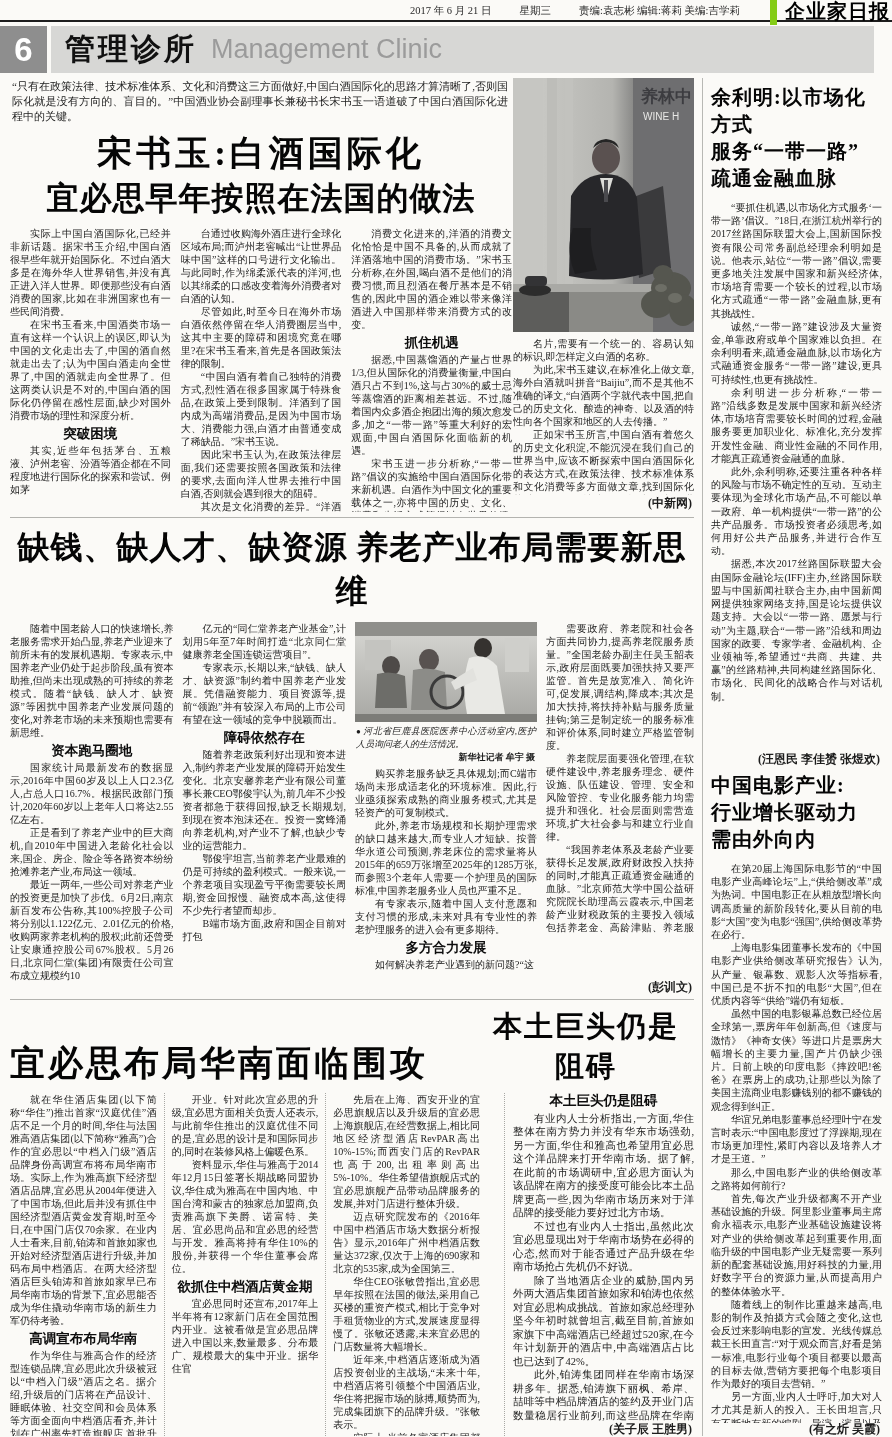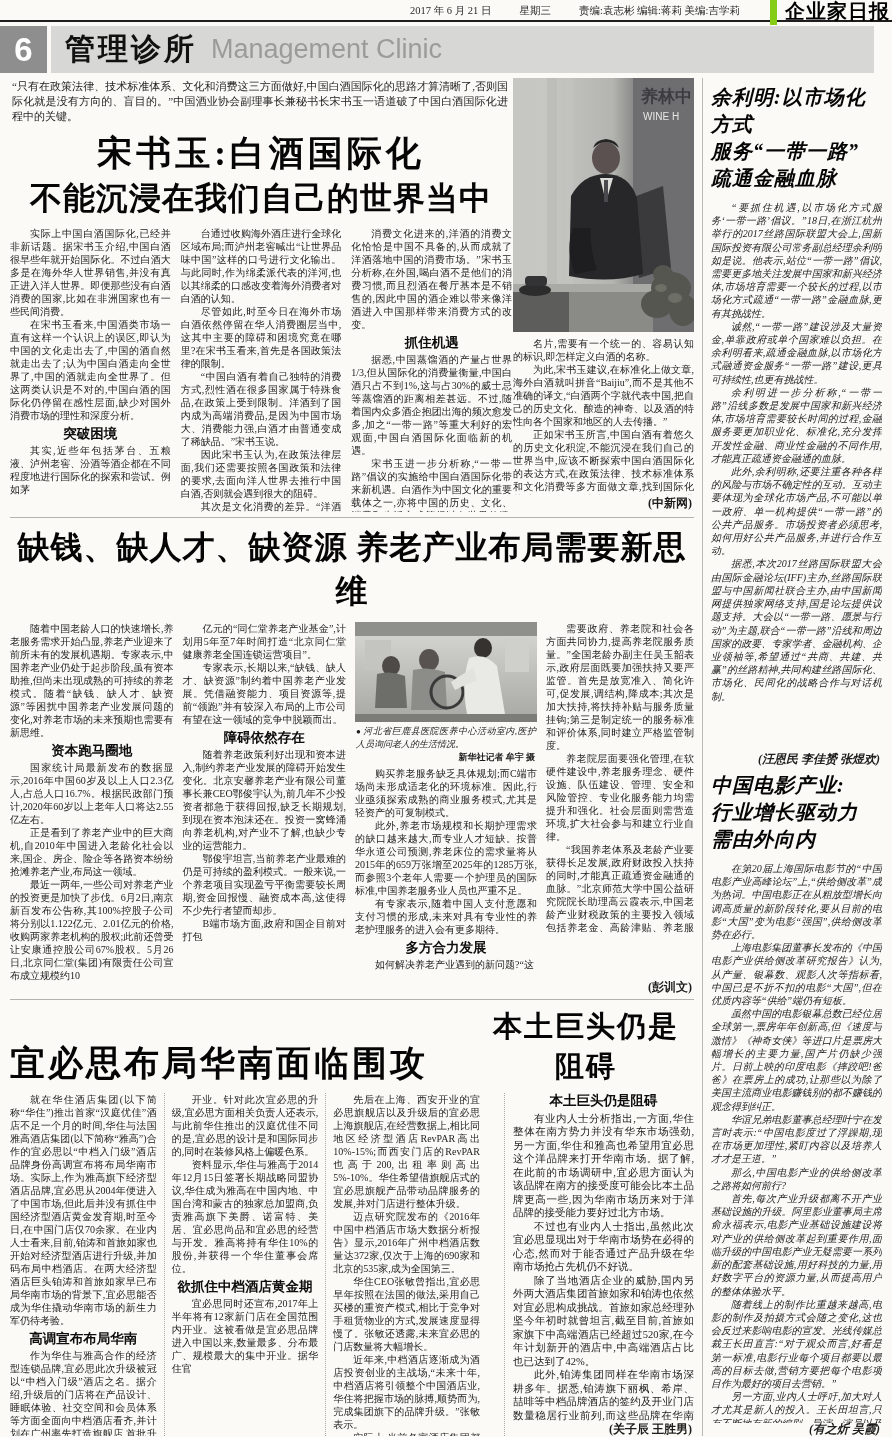--- a/index.html
+++ b/index.html
@@ -78,21 +78,21 @@
   .ibis-cols { width:470px; display:flex; }
   .ibis-cols .col { flex:1; min-width:0; padding-right:7px; border-right:1px dotted #a8a8a4; }
   .ibis-cols .col + .col { padding-left:7px; }
   .ibis-cols .col:last-child { border-right:none; padding-right:0; }
   .bentou-col { flex:1; border-left:1px dotted #a8a8a4; padding-left:8px;
                 font-size:10.5px; line-height:13.5px; }
   .bentou-col h4.sub { margin-top:1px; }
   
   .rail-art h2 { font-size:20px; line-height:27px; margin:6px 0 9px; letter-spacing:1px;
                  white-space:pre-line; color:#050505; }
-  .rail-art { font-size:10px; line-height:13.2px;font-style:italic; }
+  .rail-art { font-size:10px; line-height:13.2px; }
   .r1 { height:688px; }
   .r2 { flex:1; }
 </style>
 </head>
 <body>
 
 <div class="page">
 
   <div class="masthead">
     <span>2017 年 6 月 21 日</span>
@@ -110,21 +110,21 @@
   </div>
 
   <div class="content">
     <div class="main">
 
       <div class="art-baijiu">
         <div class="bj-left">
           <p class="intro">“只有在政策法律、技术标准体系、文化和消费这三方面做好,中国白酒国际化的思路才算清晰了,否则国际化就是没有方向的、盲目的。”中国酒业协会副理事长兼秘书长宋书玉一语道破了中国白酒国际化进程中的关键。</p>
           <div class="bj-head">
             <div class="l1">宋书玉:白酒国际化</div>
-            <div class="l2">不能沉浸在我们自己的世界当中</div>
+            <div class="l2">宜必思早年按照在法国的做法</div>
           </div>
           <div class="cols3">
             <div class="col">
               <p>实际上中国白酒国际化,已经并非新话题。据宋书玉介绍,中国白酒很早些年就开始国际化。不过白酒大多是在海外华人世界销售,并没有真正进入洋人世界。即便那些没有白酒消费的国家,比如在非洲国家也有一些民间消费。</p>
               <p>在宋书玉看来,中国酒类市场一直有这样一个认识上的误区,即认为中国的文化走出去了,中国的酒自然就走出去了;认为中国白酒走向全世界了,中国的酒就走向全世界了。但这两类认识是不对的,中国白酒的国际化仍停留在感性层面,缺少对国外消费市场的理性和深度分析。</p>
               <h4 class="sub">突破困境</h4>
               <p>其实,近些年包括茅台、五粮液、泸州老窖、汾酒等酒企都在不同程度地进行国际化的探索和尝试。例如茅</p>
             </div>
             <div class="col">
               <p>台通过收购海外酒庄进行全球化区域布局;而泸州老窖喊出“让世界品味中国”这样的口号进行文化输出。与此同时,作为绵柔派代表的洋河,也以其绵柔的口感改变着海外消费者对白酒的认知。</p>

